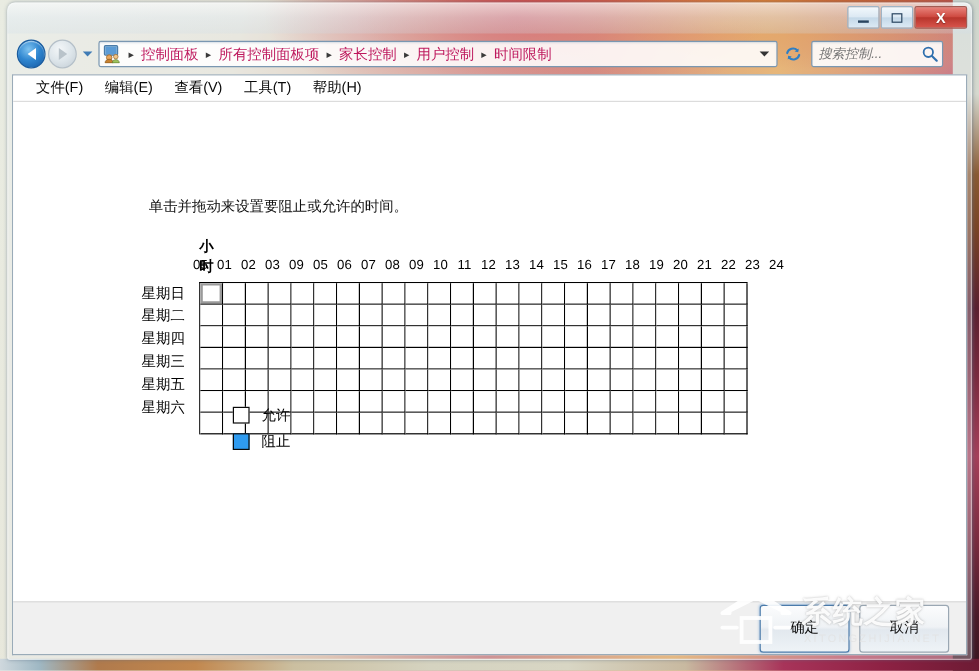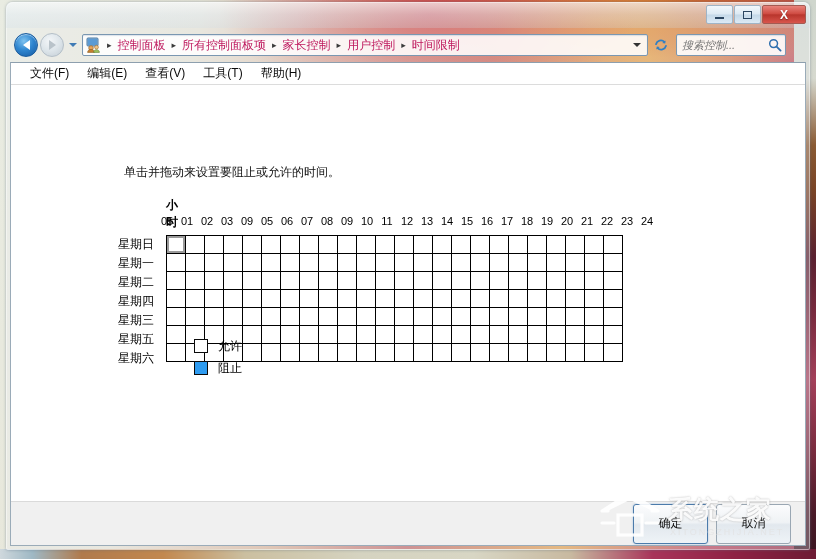--- a/index.html
+++ b/index.html
@@ -559,21 +559,20 @@
             <span class="hourlabel">18</span>
             <span class="hourlabel">19</span>
             <span class="hourlabel">20</span>
             <span class="hourlabel">21</span>
             <span class="hourlabel">22</span>
             <span class="hourlabel">23</span>
             <span class="hourlabel">24</span>
           </div>
         <div id="daylabels">
             <div class="daylabel">星期日</div>
-            <div class="daylabel">星期一</div>
             <div class="daylabel">星期二</div>
             <div class="daylabel">星期四</div>
             <div class="daylabel">星期三</div>
             <div class="daylabel">星期五</div>
             <div class="daylabel">星期六</div>
           </div>
         <div id="grid">
             <div class="gridrow">
               <div class="cell focused"></div>
               <div class="cell"></div>

